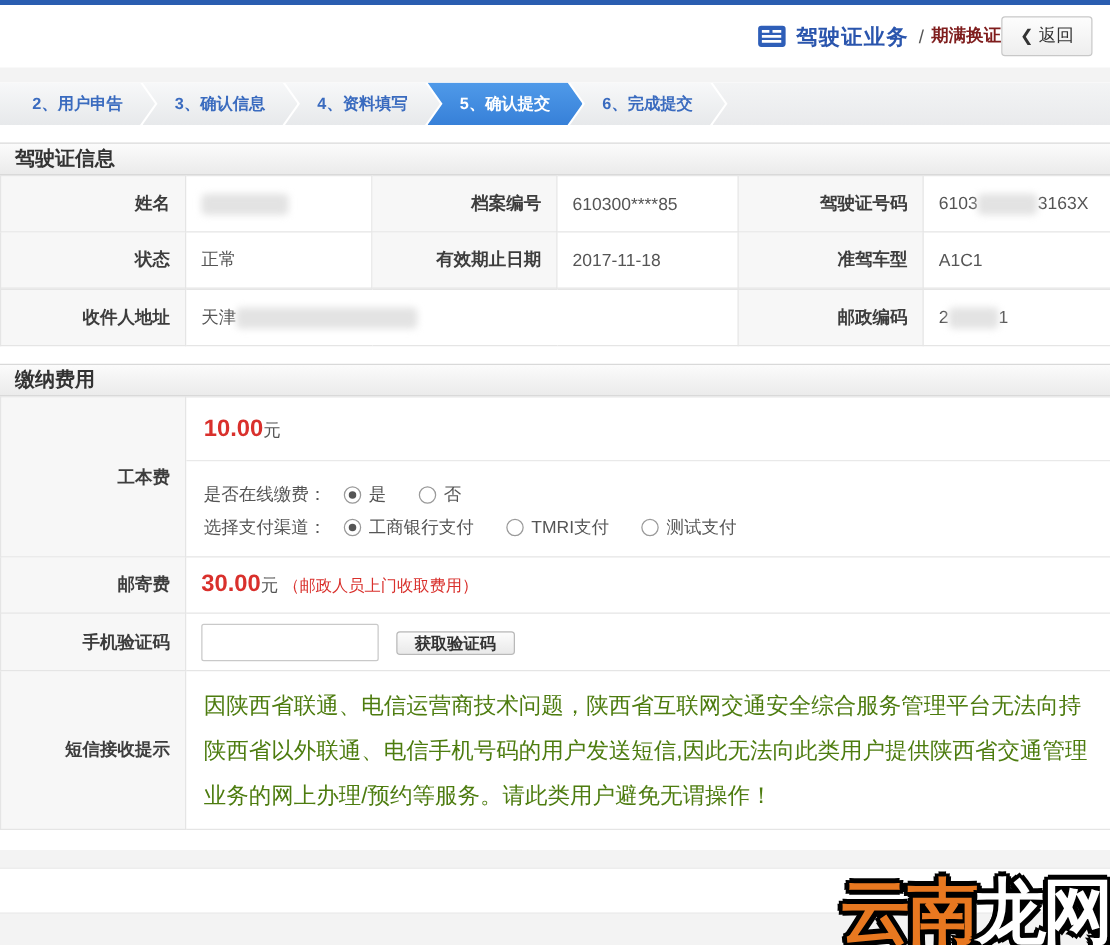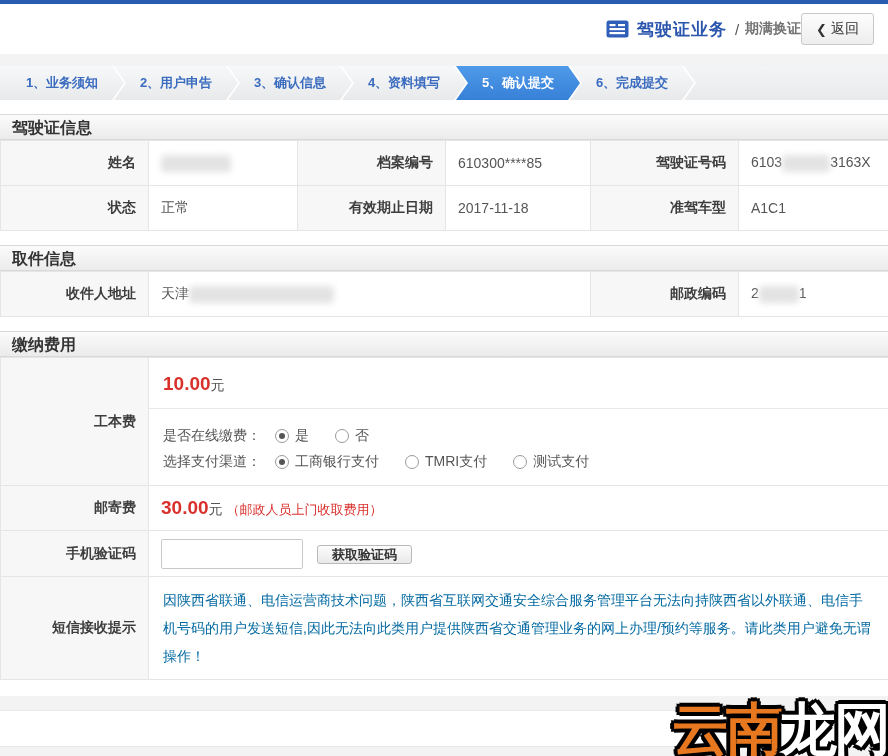--- a/index.html
+++ b/index.html
@@ -14,21 +14,21 @@
   
   .hdr {
     height: 50px; background: #fff;
     display: flex; align-items: center; justify-content: flex-end;
     padding: 0 14px 0 28px;
   }
   .hdr-left { display: flex; align-items: center; }
   .hicon { display: inline-flex; margin-right: 8px; }
   .htitle { color: #2a55ad; font-size: 17px; font-weight: bold; letter-spacing: 1px; }
   .hsep { color: #555; font-size: 15px; margin: 0 6px 0 8px; }
-  .hsub { color: #737373; font-size: 14px; font-weight: bold; }
+  .hsub { color: #7f1d1d; font-size: 14px; font-weight: bold; }
   .back-btn {
     display: inline-flex; align-items: center; gap: 4px;
     background: linear-gradient(#fdfdfd, #eeeeee);
     border: 1px solid #c8c8c8; border-radius: 3px;
     padding: 6px 14px; font-size: 14px; color: #333; cursor: pointer;
     font-family: inherit;
   }
   .back-chev { font-weight: bold; font-size: 13px; color: #333; }
   .gap12 { height: 12px; }
   
@@ -93,21 +93,21 @@
     width: 142px; height: 30px; border: 1px solid #c9c9c9; border-radius: 2px;
     padding: 0 6px; font-size: 14px; font-family: inherit;
   }
   .get-code-btn {
     margin-left: 10px; height: 19px; padding: 0 14px;
     background: linear-gradient(#fcfcfc, #e9e9e9);
     border: 1px solid #b9b9b9; border-radius: 3px;
     font-size: 13px; font-weight: bold; color: #333; cursor: pointer;
     font-family: inherit;
   }
-  .sms-text { color: #0369a1; font-size: 14px; line-height: 2; padding: 9px 14px; }
+  .sms-text { color: #4d7c0f; font-size: 18px; line-height: 2; padding: 9px 14px; }
   td.sms-cell { height: 66px; padding: 0 !important; }
   
   .gap14 { height: 14px; }
   .footer {
     background: #fff; height: 37px;
     border-top: 1px solid #e8e8e8; border-bottom: 1px solid #e8e8e8;
     display: flex; align-items: center; justify-content: flex-end;
     padding-right: 58px; gap: 8px;
   }
   
@@ -147,23 +147,20 @@
     <span>返回</span>
   </button>
 </header>
 
 <div class="gap12"></div>
 
 <div class="main">
 
   <div class="steps">
     <div class="step">
-        <span>1、业务须知</span>
-      </div>
-    <div class="step">
         <span>2、用户申告</span>
       </div>
     <div class="step">
         <span>3、确认信息</span>
       </div>
     <div class="step">
         <span>4、资料填写</span>
       </div>
     <div class="step active">
         <span>5、确认提交</span>
@@ -197,21 +194,20 @@
       <td class="lbl">状态</td>
       <td>正常</td>
       <td class="lbl">有效期止日期</td>
       <td>2017-11-18</td>
       <td class="lbl">准驾车型</td>
       <td>A1C1</td>
     </tr>
   </tbody>
     </table>
 
-  <div class="sec-hd">取件信息</div>
   <table class="info">
     <colgroup>
       <col style="width:148px">
         <col style="width:149px">
         <col style="width:148px">
       <col style="width:145px">
         <col style="width:148px">
         <col style="width:150px">
     </colgroup>
     <tbody>

